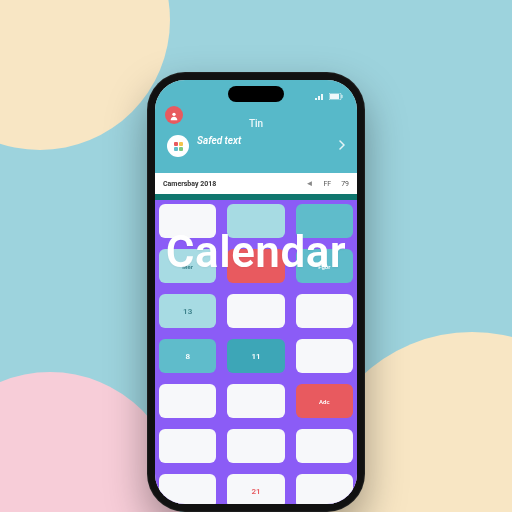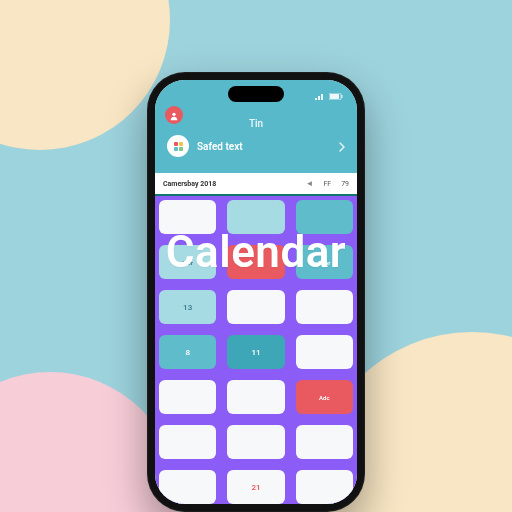--- a/index.html
+++ b/index.html
@@ -52,35 +52,35 @@
   .avatar-row { display: flex; align-items: center; }
   .avatar-badge {
     width: 18px; height: 18px; border-radius: 50%; background: #e85a5f;
     display: flex; align-items: center; justify-content: center;
   }
   .avatar-badge svg { width: 10px; height: 10px; fill: #fff; }
 
   .title-row { text-align: center; font-size: 10px; font-weight: 500; opacity: 0.9; margin-top:-8px;}
 
   .card-row {
-    display: flex; align-items: center; gap: 8px;
-    background: rgba(255,255,255,0.0); border-radius: 10px; padding: 4px 2px;
+    display: flex; gap: 8px;
+    background: rgba(255,255,255,0.0); border-radius: 10px; padding: 4px 2px; font-style: italic;
   }
   .card-icon {
     width: 22px; height: 22px; border-radius: 50%; background: #fff;
     display: flex; align-items: center; justify-content: center; flex-shrink: 0;
   }
   .card-icon .dots { display: grid; grid-template-columns: 4px 4px; grid-template-rows: 4px 4px; gap: 1px; }
   .card-icon .d { width:4px; height:4px; border-radius:1px; }
   .card-label { font-size: 10px; font-weight: 600; flex: 1; }
   .chev { opacity: 0.85; }
 
   .cal-header {
     background: #fff; display: flex; align-items: center; justify-content: space-between;
-    padding: 6px 8px; font-size: 7px; color: #555; border-bottom: 2px solid #0f766e;
+    padding: 6px 8px; font-size: 7px; color: #555; border-bottom: 6px solid #0f766e;
   }
   .cal-header .label { font-weight: 700; color: #333; }
   .cal-header .group { display: flex; gap: 10px; align-items: center; }
   .arrow { font-size: 8px; color: #888; }
 
   .grid {
     background: #8b5cf6; flex: 1;
     display: grid; grid-template-columns: repeat(3, 1fr);
     grid-auto-rows: 34px; gap: 11px; padding: 4px;
   }

